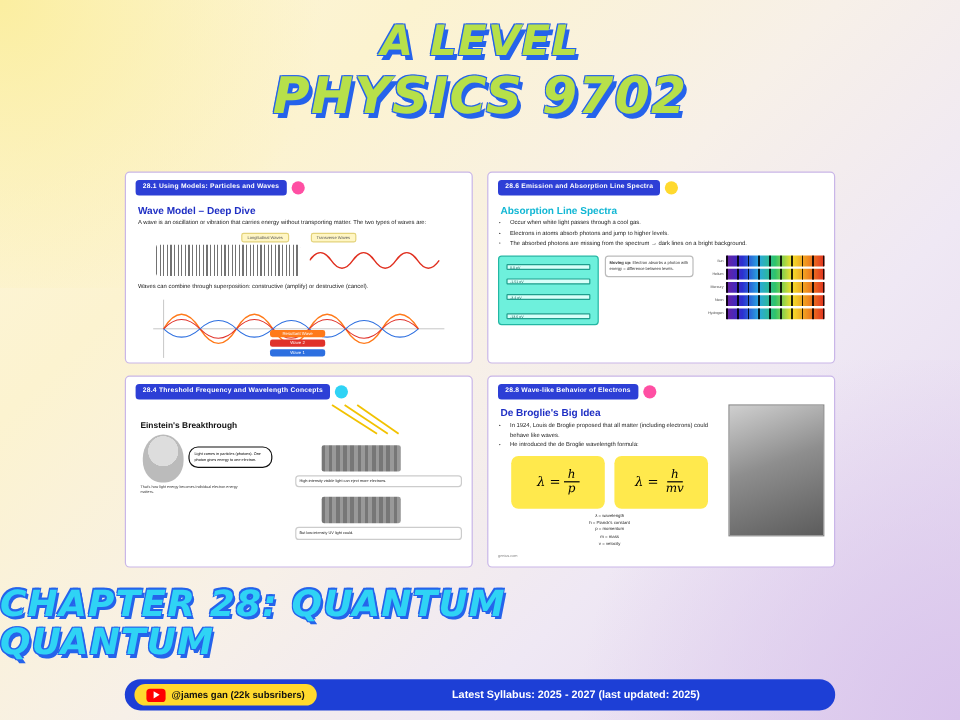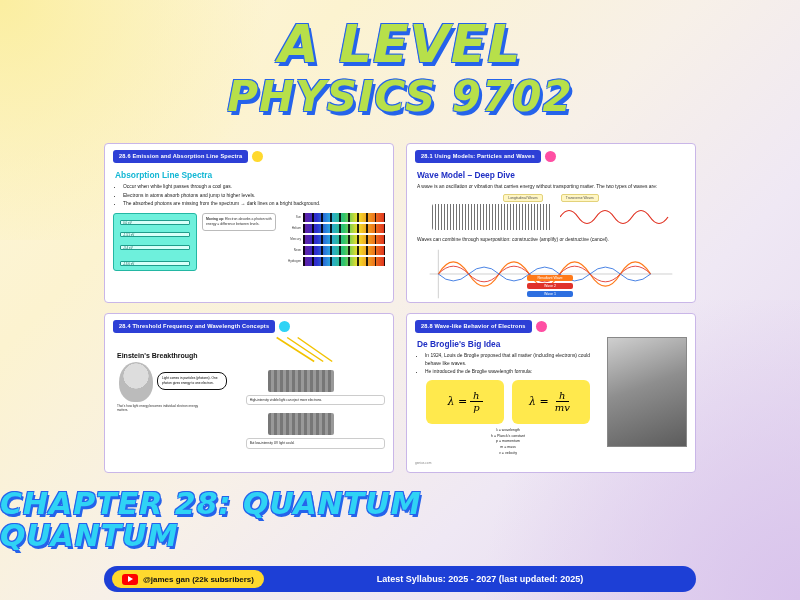--- a/index.html
+++ b/index.html
@@ -21,21 +21,21 @@
   .title-wrap { position:absolute; left:0; right:0; top:18px; text-align:center; }
   .title-line {
     font-family: "DejaVu Sans", sans-serif;
     font-weight: 900;
     font-style: italic;
     letter-spacing: 1px;
     color: #b7e04a;
     text-shadow: 3px 4px 0 #2563eb, -1px -1px 0 #2563eb, 1px -1px 0 #2563eb, -1px 1px 0 #2563eb;
     line-height: 1.0;
   }
-  .title-1 { font-size: 52px; }
+  .title-1 { font-size: 35px; }
   .title-2 { font-size: 42px; margin-top: 6px; text-align: center; }
 
   
   .slides {
     position:absolute; left:104px; top:143px; width:592px; height:330px;
     display:grid; grid-template-columns: 1fr 1fr; grid-template-rows: 1fr 1fr;
     gap: 10px 12px;
   }
   .slide {
     background:#ffffff;
@@ -153,20 +153,52 @@
 
 <div class="title-wrap">
   <div class="title-line title-1">A LEVEL</div>
   <div class="title-line title-2">PHYSICS 9702</div>
 </div>
 
 <div class="slides">
 
   <div class="slide">
     <div class="slide-head">
+      <div class="slide-tag">28.1 Using Models: Particles and Waves</div>
+      <div class="tag-dot" style="background:#ff4fa3"></div>
+    </div>
+    <div class="slide-title">Wave Model – Deep Dive</div>
+    <div class="body-text">A wave is an oscillation or vibration that carries energy without transporting matter. The two types of waves are:</div>
+    <div class="wave-labels">
+      <span class="wave-label">Longitudinal Waves</span>
+      <span class="wave-label">Transverse Waves</span>
+    </div>
+    <div class="wave-box">
+      <div class="longwave"></div>
+      <svg class="transwave" viewBox="0 0 110 26">
+        <path d="M0 13 Q 9 0 18 13 T 36 13 T 54 13 T 72 13 T 90 13 T 108 13" fill="none" stroke="#e03020" stroke-width="1.2"></path>
+      </svg>
+    </div>
+    <div class="body-text" style="margin-top:4px">Waves can combine through superposition: constructive (amplify) or destructive (cancel).</div>
+    <svg viewBox="0 0 280 60" style="width:100%;height:52px;margin-top:2px">
+      <line x1="0" y1="30" x2="280" y2="30" stroke="#bbb" stroke-width="0.8"></line>
+      <line x1="10" y1="2" x2="10" y2="58" stroke="#bbb" stroke-width="0.8"></line>
+      <path d="M10 30 Q 27 2 45 30 T 80 30 T 115 30 T 150 30 T 185 30 T 220 30 T 255 30" fill="none" stroke="#ff7a1a" stroke-width="1.4"></path>
+      <path d="M10 30 Q 27 12 45 30 T 80 30 T 115 30 T 150 30 T 185 30 T 220 30 T 255 30" fill="none" stroke="#e0322a" stroke-width="1"></path>
+      <path d="M10 30 Q 27 46 45 30 T 80 30 T 115 30 T 150 30 T 185 30 T 220 30 T 255 30" fill="none" stroke="#2d6fe0" stroke-width="1"></path>
+    </svg>
+    <div style="position:absolute;left:120px;top:131px">
+      <span class="legend-chip chip-res">Resultant Wave</span>
+      <span class="legend-chip chip-w2">Wave 2</span>
+      <span class="legend-chip chip-w1">Wave 1</span>
+    </div>
+  </div>
+
+  <div class="slide">
+    <div class="slide-head">
       <div class="slide-tag">28.6 Emission and Absorption Line Spectra</div>
       <div class="tag-dot" style="background:#ffd92e"></div>
     </div>
     <div class="slide-title cyan">Absorption Line Spectra</div>
     <ul class="bullets">
       <li>Occur when white light passes through a cool gas.</li>
       <li>Electrons in atoms absorb photons and jump to higher levels.</li>
       <li>The absorbed photons are missing from the spectrum → dark lines on a bright background.</li>
     </ul>
     <div class="abs-panel">
@@ -195,52 +227,20 @@
           </div>
         <div class="spec-row">
             <span class="spec-name">Neon</span>
             <span class="spec-bar lines"></span>
           </div>
         <div class="spec-row">
             <span class="spec-name">Hydrogen</span>
             <span class="spec-bar lines"></span>
           </div>
       </div>
-    </div>
-  </div>
-
-  <div class="slide">
-    <div class="slide-head">
-      <div class="slide-tag">28.1 Using Models: Particles and Waves</div>
-      <div class="tag-dot" style="background:#ff4fa3"></div>
-    </div>
-    <div class="slide-title">Wave Model – Deep Dive</div>
-    <div class="body-text">A wave is an oscillation or vibration that carries energy without transporting matter. The two types of waves are:</div>
-    <div class="wave-labels">
-      <span class="wave-label">Longitudinal Waves</span>
-      <span class="wave-label">Transverse Waves</span>
-    </div>
-    <div class="wave-box">
-      <div class="longwave"></div>
-      <svg class="transwave" viewBox="0 0 110 26">
-        <path d="M0 13 Q 9 0 18 13 T 36 13 T 54 13 T 72 13 T 90 13 T 108 13" fill="none" stroke="#e03020" stroke-width="1.2"></path>
-      </svg>
-    </div>
-    <div class="body-text" style="margin-top:4px">Waves can combine through superposition: constructive (amplify) or destructive (cancel).</div>
-    <svg viewBox="0 0 280 60" style="width:100%;height:52px;margin-top:2px">
-      <line x1="0" y1="30" x2="280" y2="30" stroke="#bbb" stroke-width="0.8"></line>
-      <line x1="10" y1="2" x2="10" y2="58" stroke="#bbb" stroke-width="0.8"></line>
-      <path d="M10 30 Q 27 2 45 30 T 80 30 T 115 30 T 150 30 T 185 30 T 220 30 T 255 30" fill="none" stroke="#ff7a1a" stroke-width="1.4"></path>
-      <path d="M10 30 Q 27 12 45 30 T 80 30 T 115 30 T 150 30 T 185 30 T 220 30 T 255 30" fill="none" stroke="#e0322a" stroke-width="1"></path>
-      <path d="M10 30 Q 27 46 45 30 T 80 30 T 115 30 T 150 30 T 185 30 T 220 30 T 255 30" fill="none" stroke="#2d6fe0" stroke-width="1"></path>
-    </svg>
-    <div style="position:absolute;left:120px;top:131px">
-      <span class="legend-chip chip-res">Resultant Wave</span>
-      <span class="legend-chip chip-w2">Wave 2</span>
-      <span class="legend-chip chip-w1">Wave 1</span>
     </div>
   </div>
 
   <div class="slide">
     <div class="slide-head">
       <div class="slide-tag">28.4 Threshold Frequency and Wavelength Concepts</div>
       <div class="tag-dot" style="background:#2fd3f5"></div>
     </div>
     <div class="s3">
       <div class="s3-left">

